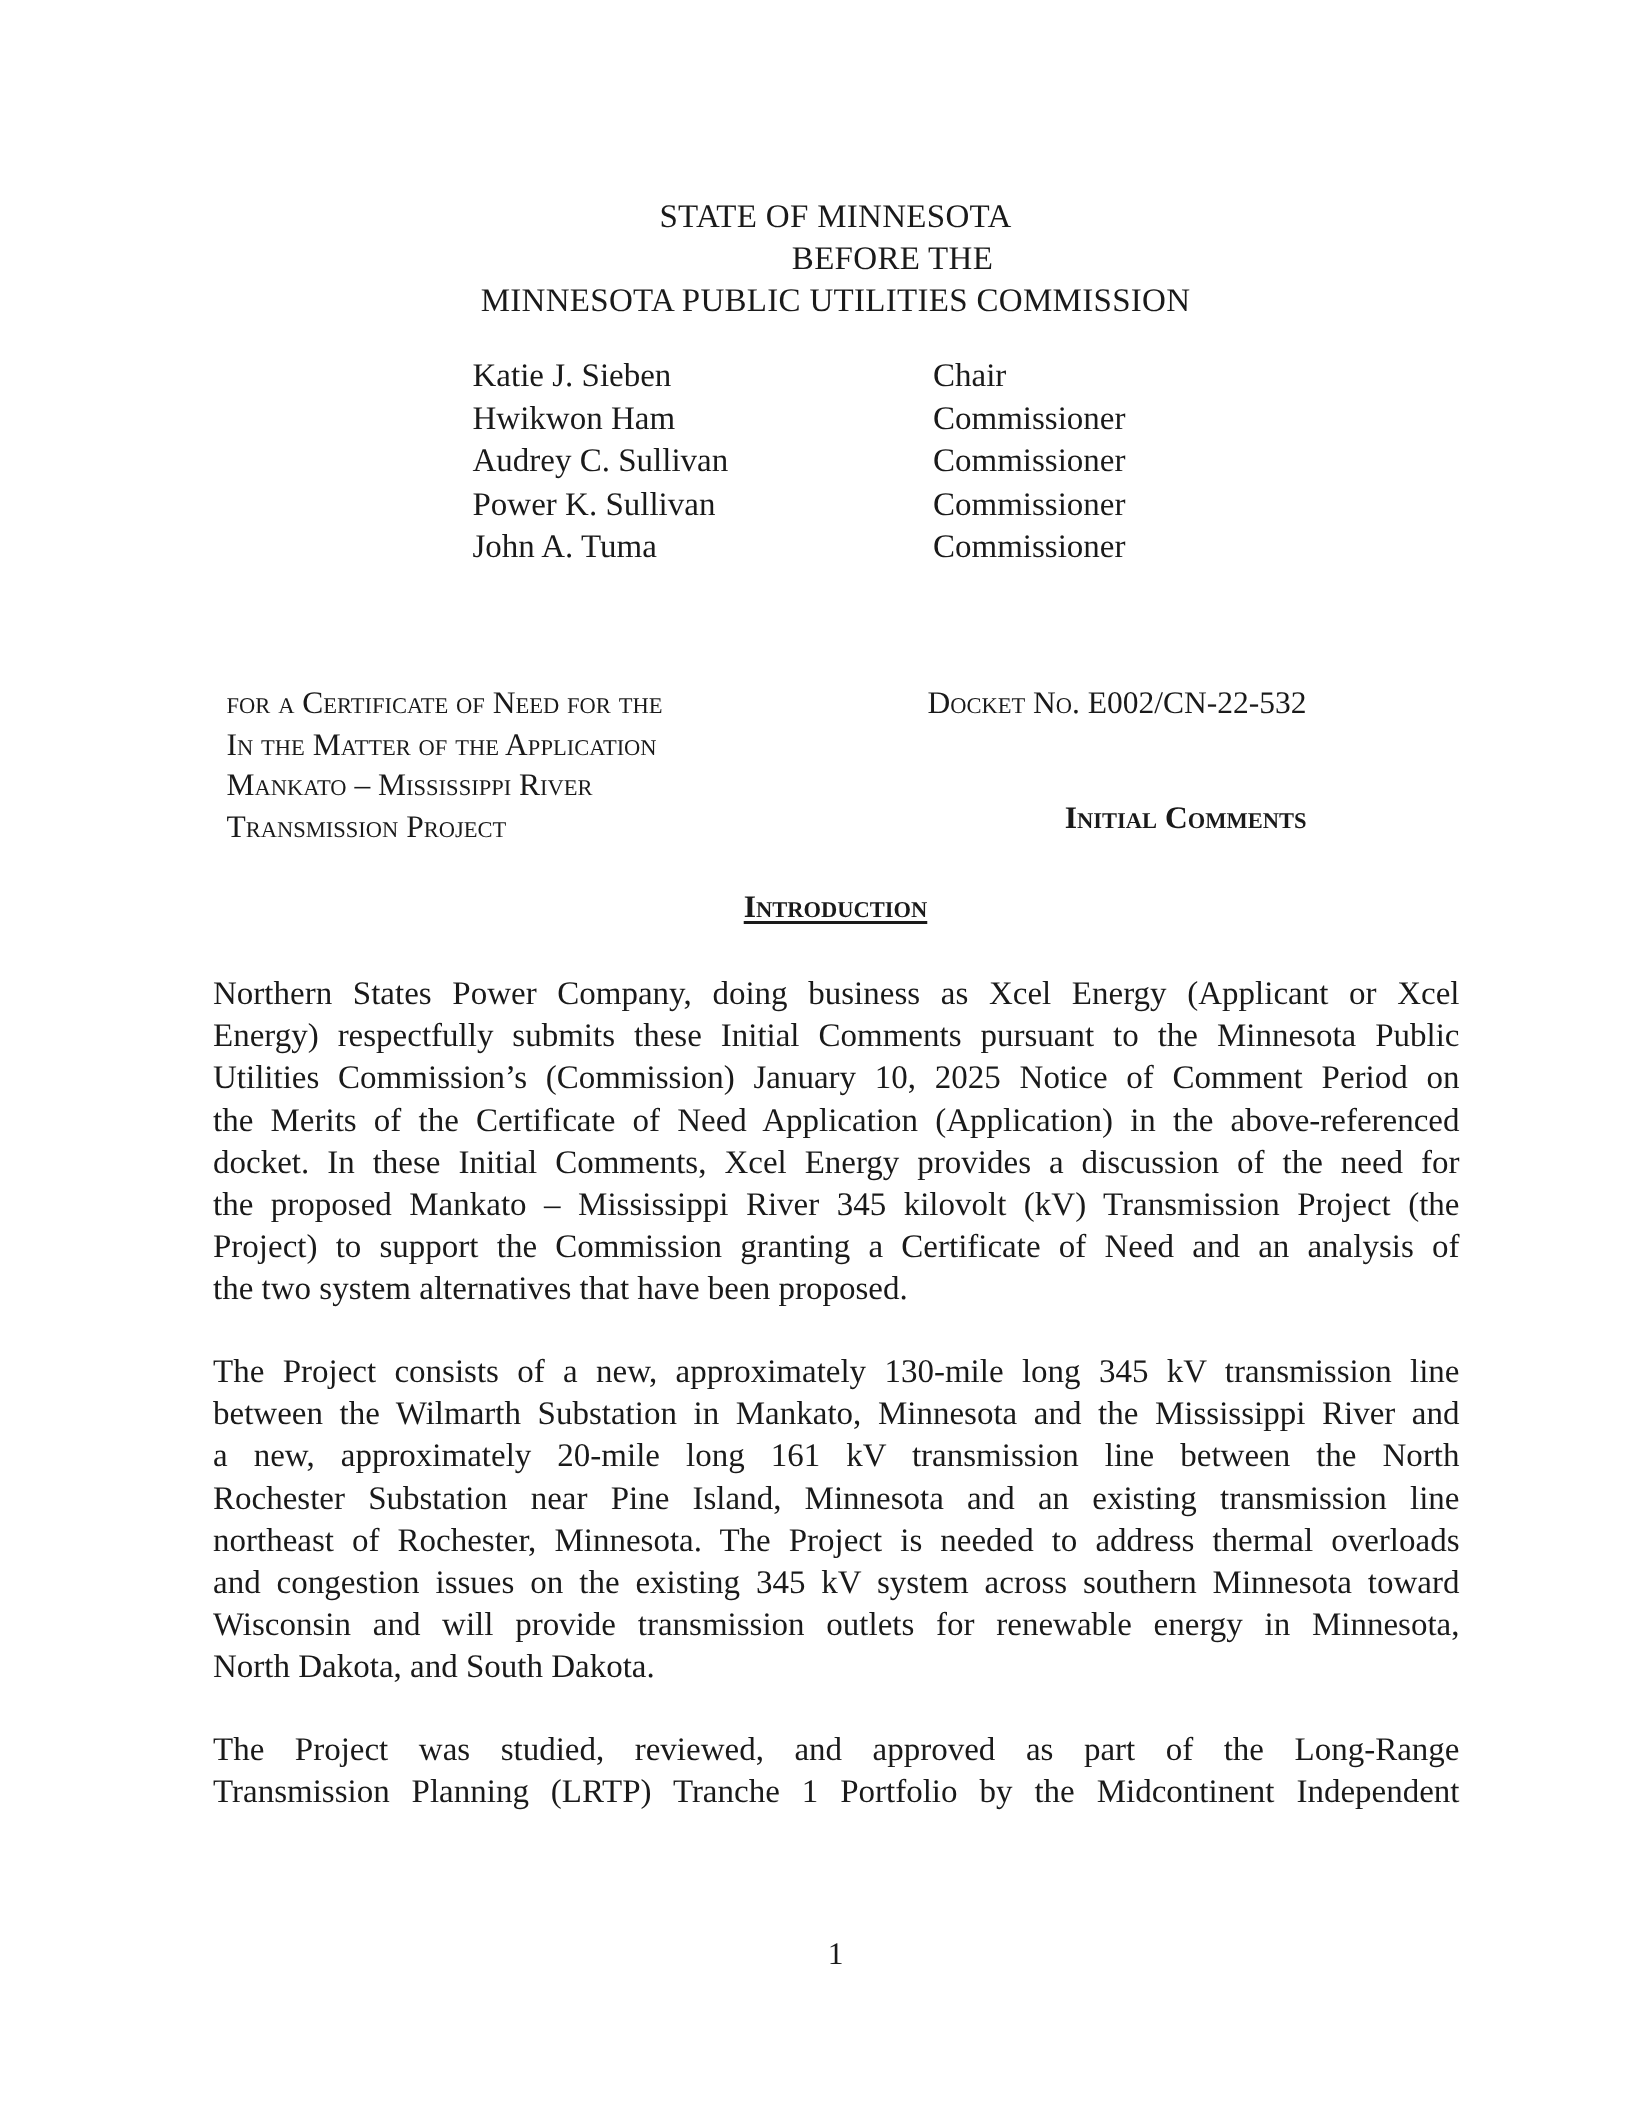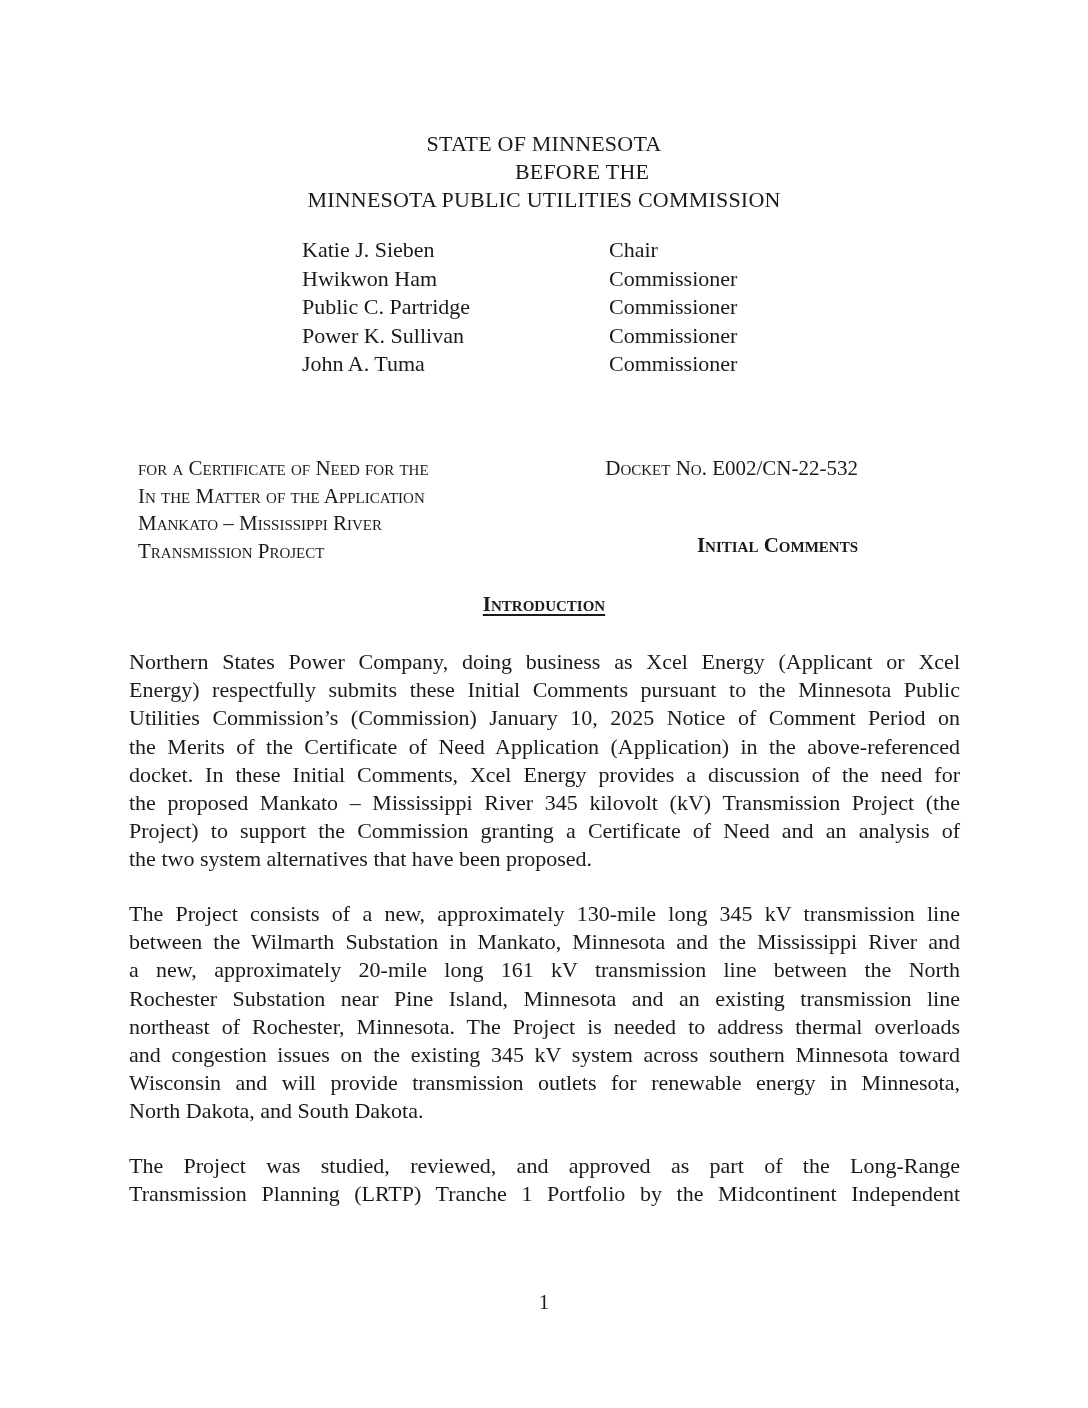--- a/index.html
+++ b/index.html
@@ -1,18 +1,18 @@
 <!DOCTYPE html>
 <html><head>
 <meta charset="utf-8">
 <style>
   html, body { margin: 0; padding: 0; background: #ffffff; }
   body { width: 1088px; height: 1408px; position: relative; overflow: hidden;
          font-family: "Liberation Serif", "DejaVu Serif", serif; color: #1a1a1a; }
-  .page { position: absolute; left: 0; top: 0; width: 996px; height: 1408px; background: #fff; }
+  .page { position: absolute; left: 13px; top: 0; width: 996px; height: 1408px; background: #fff; }
   .caption { position: absolute; left: 0; width: 1088px; text-align: center; font-size: 22px; letter-spacing: 0.2px; }
   .roster { position: absolute; left: 282px; top: 236px; margin-left: 20px; }
   .roster-row { height: 28.5px; font-size: 22px; line-height: 28.5px; white-space: nowrap; }
   .roster-name { display: inline-block; width: 307px; }
   .matter { position: absolute; left: 138px; top: 455px; font-size: 21px; line-height: 27.5px;
             font-variant: small-caps; }
   .docket { position: absolute; right: 138px; top: 455px; font-size: 21px; font-variant: small-caps; line-height: 27.5px; }
   .doc-type { position: absolute; right: 138px; top: 532px; font-size: 21px; font-variant: small-caps; font-weight: bold; line-height: 27.5px; }
   .section-heading { position: absolute; left: 0; width: 1088px; top: 592px; text-align: center;
                      font-size: 21px; font-weight: bold; font-variant: small-caps; }
@@ -32,21 +32,21 @@
   <div class="caption" style="top:187px;">MINNESOTA PUBLIC UTILITIES COMMISSION</div>
 
   <div class="roster">
     <div class="roster-row">
       <span class="roster-name">Katie J. Sieben</span><span>Chair</span>
     </div>
     <div class="roster-row">
       <span class="roster-name">Hwikwon Ham</span><span>Commissioner</span>
     </div>
     <div class="roster-row">
-      <span class="roster-name">Public C. Partridge</span><span>Commissioner</span>
+      <span class="roster-name">Audrey C. Sullivan</span><span>Commissioner</span>
     </div>
     <div class="roster-row">
       <span class="roster-name">Power K. Sullivan</span><span>Commissioner</span>
     </div>
     <div class="roster-row">
       <span class="roster-name">John A. Tuma</span><span>Commissioner</span>
     </div>
   </div>
 
   <div class="matter">

